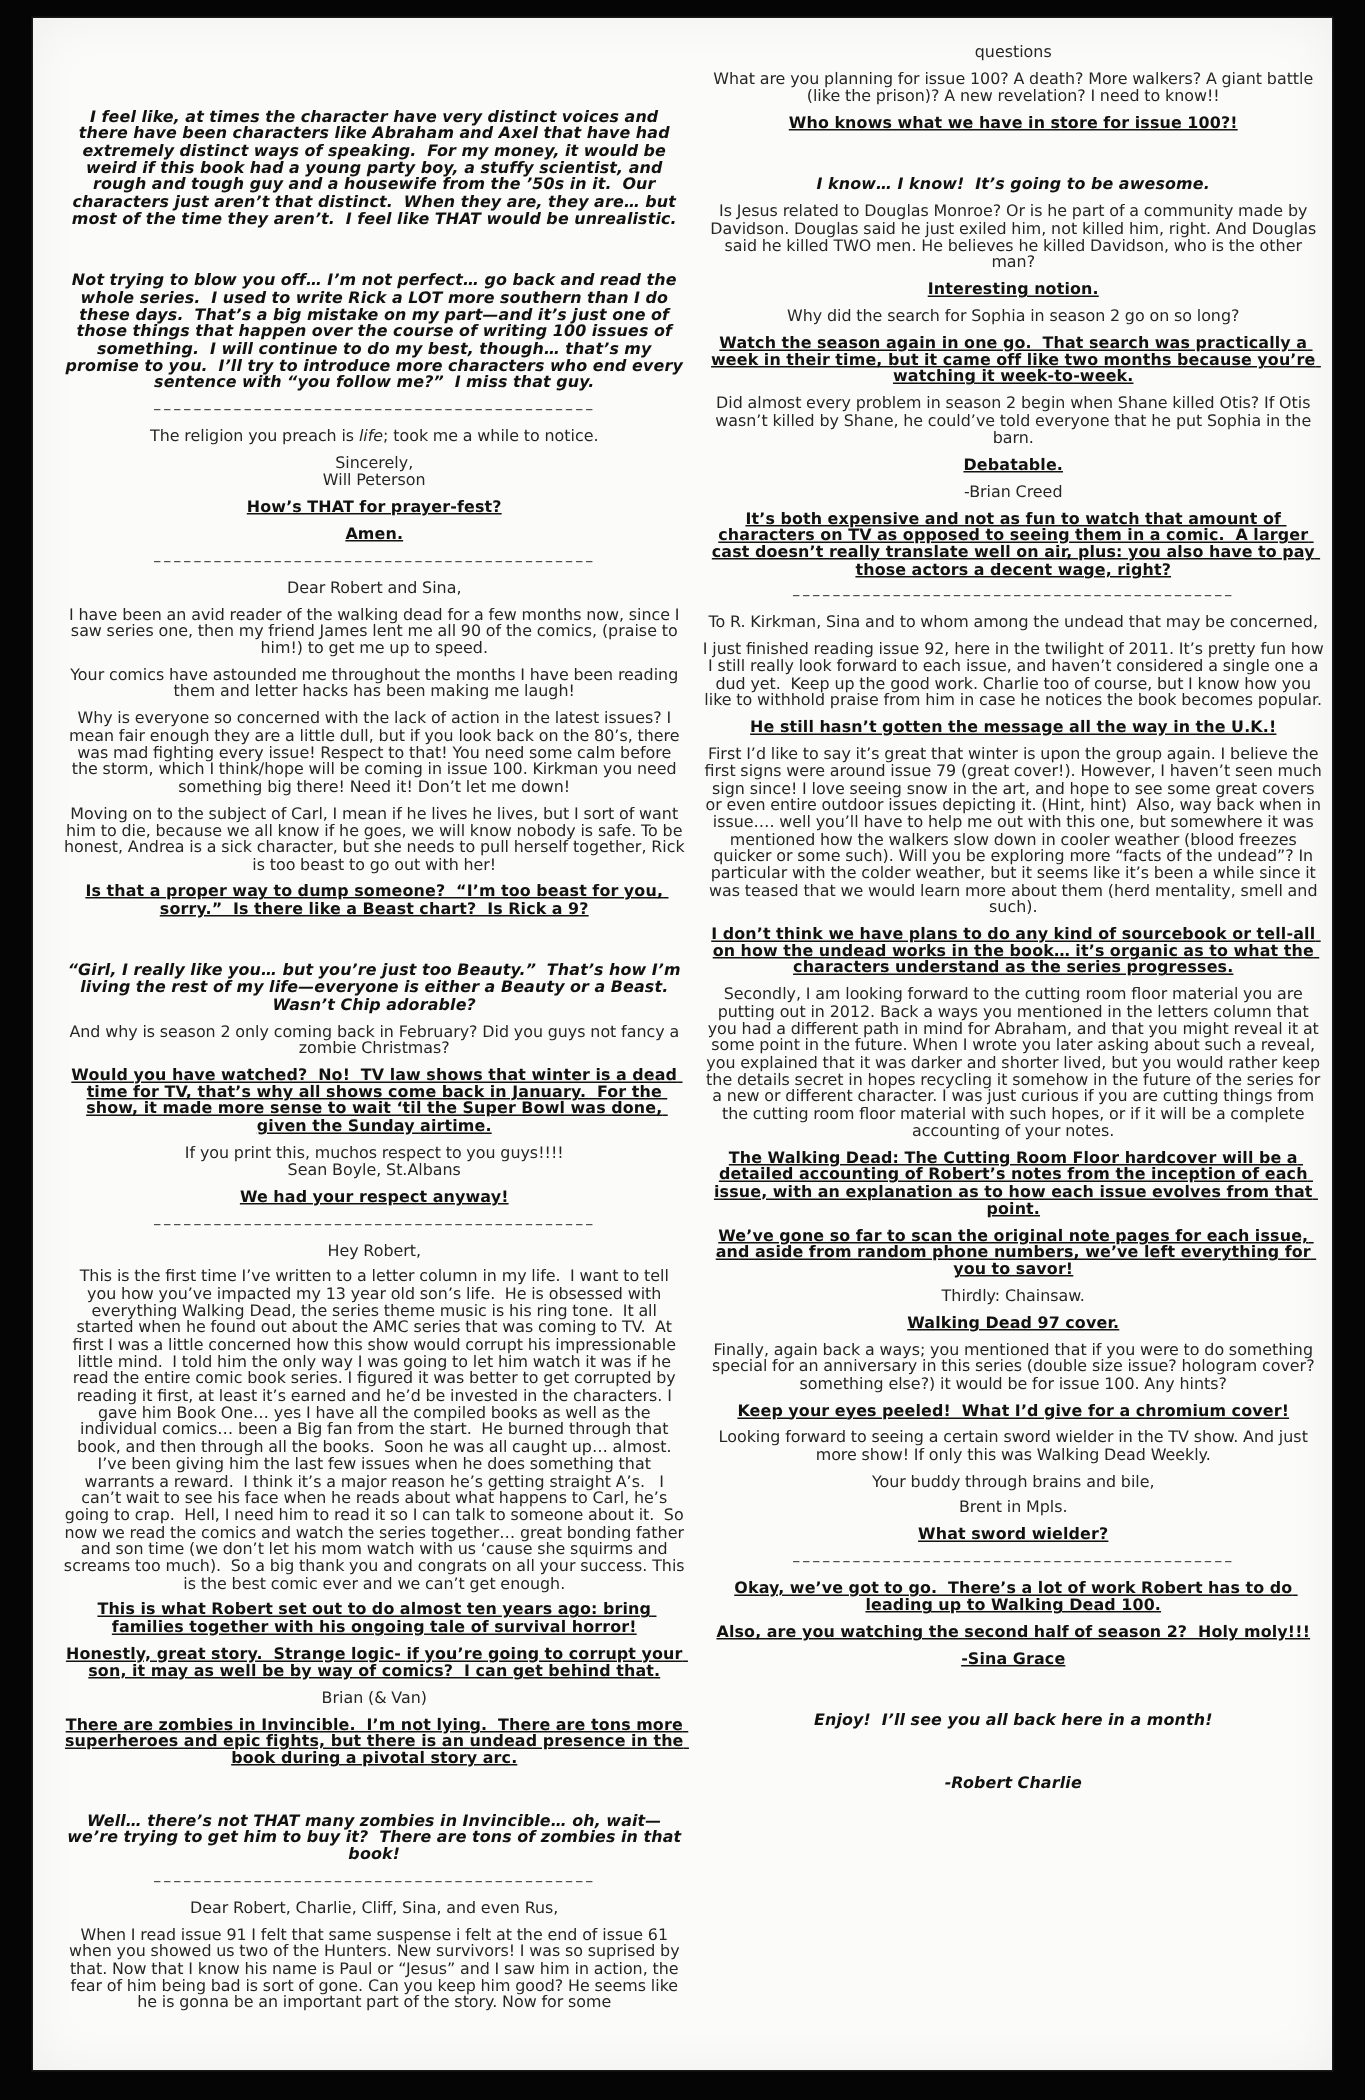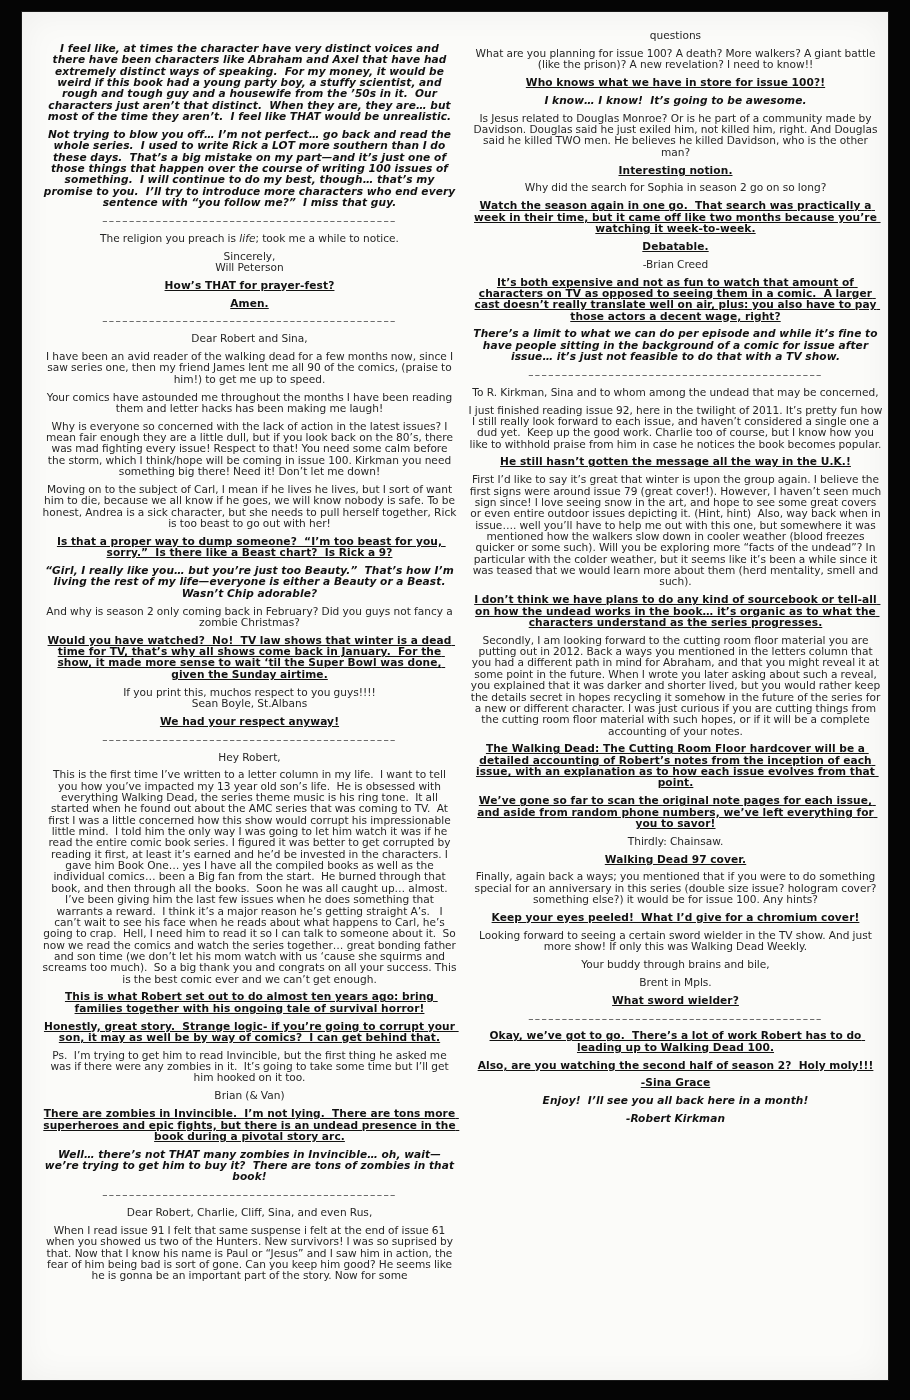--- a/index.html
+++ b/index.html
@@ -41,21 +41,21 @@
   }
   .col-left { padding-top: 15px; }
   .col-right { padding-top: 2px; }
   p.block {
     margin: 0 0 6.5px 0;
     white-space: pre-wrap;
     word-spacing: -0.2px;
   }
   p.letter { font-weight: 400; color: #262626; }
   p.response { font-weight: 700; color: #121212; letter-spacing: 0.1px; text-decoration: underline; }
-  p.response-italic { font-weight: 700; font-style: italic; color: #121212; letter-spacing: 0.1px; }
+  p.response-italic { font-weight: 700; font-style: italic; color: #121212; letter-spacing: 0.1px; margin-top: 30px; }
   p.divider {
     color: #3c3c3c;
     white-space: nowrap;
     overflow: hidden;
     letter-spacing: 1.4px;
     margin: 2px 0 6.5px 0;
   }
   p.letter em { }
 </style>
 </head>
@@ -83,41 +83,40 @@
         <p class="block letter">And why is season 2 only coming back in February? Did you guys not fancy a zombie Christmas?</p>
         <p class="block response">Would you have watched?  No!  TV law shows that winter is a dead time for TV, that’s why all shows come back in January.  For the show, it made more sense to wait ‘til the Super Bowl was done, given the Sunday airtime.</p>
         <p class="block letter">If you print this, muchos respect to you guys!!!!
 Sean Boyle, St.Albans</p>
         <p class="block response">We had your respect anyway!</p>
         <p class="block divider">––––––––––––––––––––––––––––––––––––––––––––</p>
         <p class="block letter">Hey Robert,</p>
         <p class="block letter">This is the first time I’ve written to a letter column in my life.  I want to tell you how you’ve impacted my 13 year old son’s life.  He is obsessed with everything Walking Dead, the series theme music is his ring tone.  It all started when he found out about the AMC series that was coming to TV.  At first I was a little concerned how this show would corrupt his impressionable little mind.  I told him the only way I was going to let him watch it was if he read the entire comic book series. I figured it was better to get corrupted by reading it first, at least it’s earned and he’d be invested in the characters. I gave him Book One… yes I have all the compiled books as well as the individual comics… been a Big fan from the start.  He burned through that book, and then through all the books.  Soon he was all caught up… almost.  I’ve been giving him the last few issues when he does something that warrants a reward.  I think it’s a major reason he’s getting straight A’s.   I can’t wait to see his face when he reads about what happens to Carl, he’s going to crap.  Hell, I need him to read it so I can talk to someone about it.  So now we read the comics and watch the series together… great bonding father and son time (we don’t let his mom watch with us ‘cause she squirms and screams too much).  So a big thank you and congrats on all your success. This is the best comic ever and we can’t get enough.</p>
         <p class="block response">This is what Robert set out to do almost ten years ago: bring families together with his ongoing tale of survival horror!</p>
         <p class="block response">Honestly, great story.  Strange logic- if you’re going to corrupt your son, it may as well be by way of comics?  I can get behind that.</p>
-        <p class="block letter">Ps.  I’m trying to get him to read Invincible, but the first thing he asked me was if there were any zombies in it.  It’s going to take some time but I’ll get him hooked on it too.</p>
         <p class="block letter">Brian (&amp; Van)</p>
         <p class="block response">There are zombies in Invincible.  I’m not lying.  There are tons more superheroes and epic fights, but there is an undead presence in the book during a pivotal story arc.</p>
         <p class="block response-italic">Well… there’s not THAT many zombies in Invincible… oh, wait—we’re trying to get him to buy it?  There are tons of zombies in that book!</p>
         <p class="block divider">––––––––––––––––––––––––––––––––––––––––––––</p>
         <p class="block letter">Dear Robert, Charlie, Cliff, Sina, and even Rus,</p>
         <p class="block letter">When I read issue 91 I felt that same suspense i felt at the end of issue 61 when you showed us two of the Hunters. New survivors! I was so suprised by that. Now that I know his name is Paul or “Jesus” and I saw him in action, the fear of him being bad is sort of gone. Can you keep him good? He seems like he is gonna be an important part of the story. Now for some</p>
       </div>
     <div class="col col-right">
         <p class="block letter">questions</p>
         <p class="block letter">What are you planning for issue 100? A death? More walkers? A giant battle (like the prison)? A new revelation? I need to know!!</p>
         <p class="block response">Who knows what we have in store for issue 100?!</p>
         <p class="block response-italic">I know… I know!  It’s going to be awesome.</p>
         <p class="block letter">Is Jesus related to Douglas Monroe? Or is he part of a community made by Davidson. Douglas said he just exiled him, not killed him, right. And Douglas said he killed TWO men. He believes he killed Davidson, who is the other man?</p>
         <p class="block response">Interesting notion.</p>
         <p class="block letter">Why did the search for Sophia in season 2 go on so long?</p>
         <p class="block response">Watch the season again in one go.  That search was practically a week in their time, but it came off like two months because you’re watching it week-to-week.</p>
+        <p class="block letter">Did almost every problem in season 2 begin when Shane killed Otis? If Otis wasn’t killed by Shane, he could’ve told everyone that he put Sophia in the barn.</p>
         <p class="block response">Debatable.</p>
         <p class="block letter">-Brian Creed</p>
         <p class="block response">It’s both expensive and not as fun to watch that amount of characters on TV as opposed to seeing them in a comic.  A larger cast doesn’t really translate well on air, plus: you also have to pay those actors a decent wage, right?</p>
-        <p class="block response-italic">There’s a limit to what we can do per episode and while it’s fine to have people sitting in the background of a comic for issue after issue… it’s just not feasible to do that with a TV show.</p>
         <p class="block divider">––––––––––––––––––––––––––––––––––––––––––––</p>
         <p class="block letter">To R. Kirkman, Sina and to whom among the undead that may be concerned,</p>
         <p class="block letter">I just finished reading issue 92, here in the twilight of 2011. It’s pretty fun how I still really look forward to each issue, and haven’t considered a single one a dud yet.  Keep up the good work. Charlie too of course, but I know how you like to withhold praise from him in case he notices the book becomes popular.</p>
         <p class="block response">He still hasn’t gotten the message all the way in the U.K.!</p>
         <p class="block letter">First I’d like to say it’s great that winter is upon the group again. I believe the first signs were around issue 79 (great cover!). However, I haven’t seen much sign since! I love seeing snow in the art, and hope to see some great covers or even entire outdoor issues depicting it. (Hint, hint)  Also, way back when in issue…. well you’ll have to help me out with this one, but somewhere it was mentioned how the walkers slow down in cooler weather (blood freezes quicker or some such). Will you be exploring more “facts of the undead”? In particular with the colder weather, but it seems like it’s been a while since it was teased that we would learn more about them (herd mentality, smell and such).</p>
         <p class="block response">I don’t think we have plans to do any kind of sourcebook or tell-all on how the undead works in the book… it’s organic as to what the characters understand as the series progresses.</p>
         <p class="block letter">Secondly, I am looking forward to the cutting room floor material you are putting out in 2012. Back a ways you mentioned in the letters column that you had a different path in mind for Abraham, and that you might reveal it at some point in the future. When I wrote you later asking about such a reveal, you explained that it was darker and shorter lived, but you would rather keep the details secret in hopes recycling it somehow in the future of the series for a new or different character. I was just curious if you are cutting things from the cutting room floor material with such hopes, or if it will be a complete accounting of your notes.</p>
         <p class="block response">The Walking Dead: The Cutting Room Floor hardcover will be a detailed accounting of Robert’s notes from the inception of each issue, with an explanation as to how each issue evolves from that point.</p>
         <p class="block response">We’ve gone so far to scan the original note pages for each issue, and aside from random phone numbers, we’ve left everything for you to savor!</p>
         <p class="block letter">Thirdly: Chainsaw.</p>
@@ -126,16 +125,16 @@
         <p class="block response">Keep your eyes peeled!  What I’d give for a chromium cover!</p>
         <p class="block letter">Looking forward to seeing a certain sword wielder in the TV show. And just more show! If only this was Walking Dead Weekly.</p>
         <p class="block letter">Your buddy through brains and bile,</p>
         <p class="block letter">Brent in Mpls.</p>
         <p class="block response">What sword wielder?</p>
         <p class="block divider">––––––––––––––––––––––––––––––––––––––––––––</p>
         <p class="block response">Okay, we’ve got to go.  There’s a lot of work Robert has to do leading up to Walking Dead 100.</p>
         <p class="block response">Also, are you watching the second half of season 2?  Holy moly!!!</p>
         <p class="block response">-Sina Grace</p>
         <p class="block response-italic">Enjoy!  I’ll see you all back here in a month!</p>
-        <p class="block response-italic">-Robert Kirkman</p>
+        <p class="block response-italic">-Robert Charlie</p>
       </div>
   </div>
 </div>
 
 </body></html>

